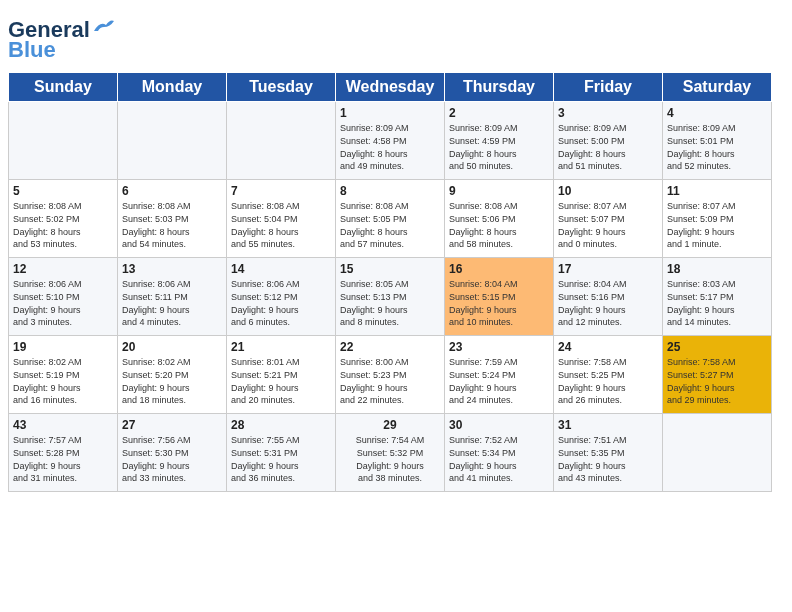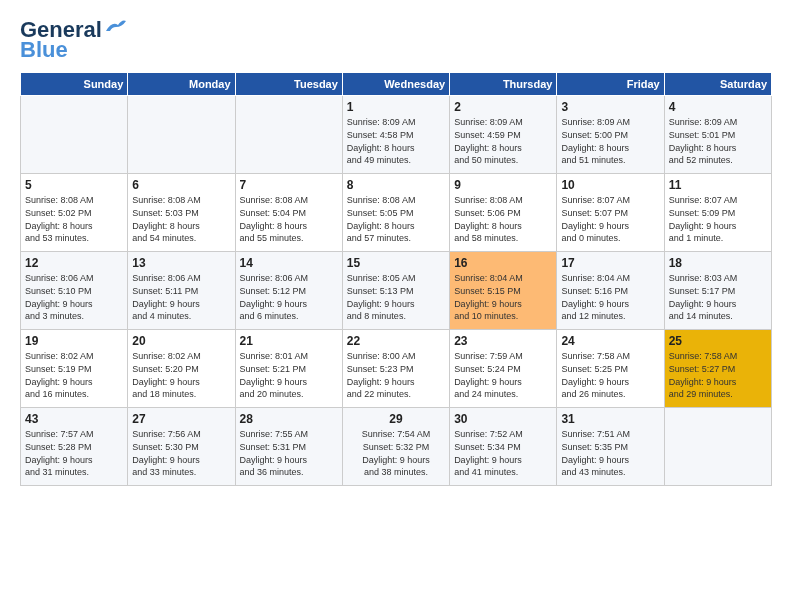--- a/index.html
+++ b/index.html
@@ -6,21 +6,21 @@
     body {
       font-family: Arial, sans-serif;
       background: #fff;
       width: 792px;
       height: 612px;
       overflow: hidden;
     }
     .page {
       width: 792px;
       min-height: 612px;
-      padding: 18px 20px 10px 20px;
+      padding: 18px 20px 10px 8px;
     }
     .header {
       display: flex;
       justify-content: space-between;
       align-items: flex-start;
       margin-bottom: 10px;
     }
     .logo {
       display: flex;
       flex-direction: column;
@@ -39,24 +39,24 @@
       color: #444;
     }
     table {
       width: 100%;
       border-collapse: collapse;
       table-layout: fixed;
     }
     thead tr th {
       background: #2255a4;
       color: #fff;
-      font-size: 11px;
+      font-size: 16px;
       font-weight: bold;
       padding: 5px 4px;
-      text-align: right;
+      text-align: center;
       border: 1px solid #fff;
     }
     tbody tr td {
       border: 1px solid #ccc;
       vertical-align: top;
       padding: 4px 4px 3px 4px;
       font-size: 9.5px;
       color: #222;
       height: 78px;
       background: #fff;

